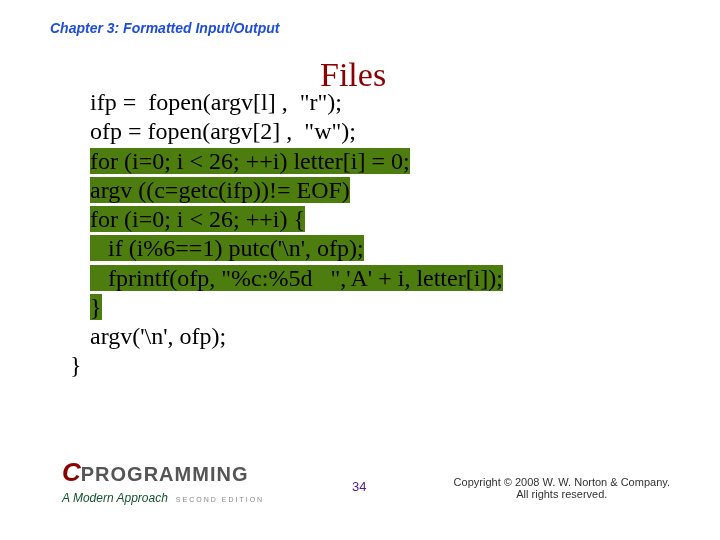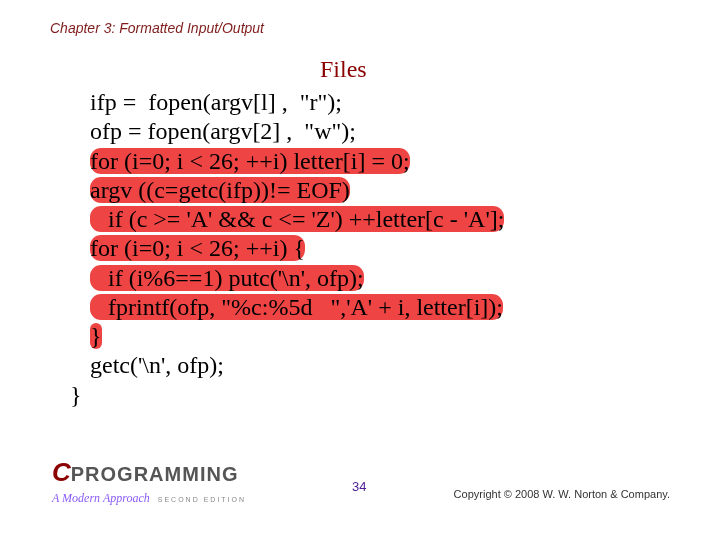--- a/index.html
+++ b/index.html
@@ -8,84 +8,83 @@
     height: 540px;
     background: #fff;
     font-family: "Times New Roman", serif;
     position: relative;
     overflow: hidden;
   }
   .chapter-header {
     position: absolute;
     top: 20px;
     left: 50px;
-    color: #7f1d1d;
+    color: #1d4ed8;
     font-family: Arial, sans-serif;
-    font-weight: normal;
+    font-weight: bold;
     font-style: italic;
     font-size: 14px;
   }
   .title {
     position: absolute;
     top: 56px;
     left: 320px;
     color: #8b0000;
-    font-size: 24px;
+    font-size: 34px;
     font-family: "Times New Roman", serif;
   }
   .code-area {
     position: absolute;
     top: 88px;
     left: 70px;
     right: 60px;
   }
   .line {
     font-size: 24px;
     line-height: 1.22;
     white-space: pre;
     font-family: "Times New Roman", serif;
   }
   .hl {
-    background: #ef4444;
+    background: #4d7c0f;
     display: inline;
-    border-radius: 11px;
   }
   .indent1 { padding-left: 20px; }
   .footer {
     position: absolute;
     bottom: 24px;
     left: 0;
     right: 0;
     height: 60px;
   }
   .logo {
     position: absolute;
-    left: 52px;
+    left: 62px;
     bottom: 10px;
     margin-top: 16px;
   }
   .logo-main {
     font-family: Arial, sans-serif;
     font-weight: bold;
   }
   .logo-c {
     color: #8b0000;
     font-size: 26px;
     font-style: italic;
     vertical-align: baseline;
   }
   .logo-prog {
     color: #555;
     font-size: 20px;
     letter-spacing: 1px;
   }
   .logo-sub {
-    font-family: Liberation Serif, serif;
+    font-family: Liberation Sans, sans-serif;
     font-style: italic;
-    color: #8b5cf6;
+    color: #14532d;
     font-size: 12px;
   }
   .logo-ed {
     font-family: Arial, sans-serif;
     font-size: 7px;
     letter-spacing: 2px;
     color: #888;
     margin-left: 8px;
   }
   .page-num {
@@ -111,35 +110,35 @@
 
 <div class="chapter-header">Chapter 3: Formatted Input/Output</div>
 
 <div class="title">Files</div>
 
 <div class="code-area">
   <div class="line indent1"><span>ifp =  fopen(argv[l] ,  "r");</span></div>
   <div class="line indent1"><span>ofp = fopen(argv[2] ,  "w");</span></div>
   <div class="line indent1"><span class="hl">for (i=0; i &lt; 26; ++i) letter[i] = 0;</span></div>
   <div class="line indent1"><span class="hl">argv ((c=getc(ifp))!= EOF)</span></div>
-  <div class="line indent1"><span class="hl">   if (c &gt;= 'A' &amp;&amp; c &lt;= 'Z') ++letter[c - 'A'];</span></div>
   <div class="line indent1"><span class="hl">for (i=0; i &lt; 26; ++i) {</span></div>
   <div class="line indent1"><span class="hl">   if (i%6==1) putc('\n', ofp);</span></div>
   <div class="line indent1"><span class="hl">   fprintf(ofp, "%c:%5d   ",'A' + i, letter[i]);</span></div>
   <div class="line indent1"><span class="hl">}</span></div>
-  <div class="line indent1"><span>getc('\n', ofp);</span></div>
+  <div class="line indent1"><span>argv('\n', ofp);</span></div>
   <div class="line"><span>}</span></div>
 </div>
 
 <div class="footer">
   <div class="logo">
     <div class="logo-main">
       <span class="logo-c">C</span><span class="logo-prog">PROGRAMMING</span>
     </div>
     <div>
       <span class="logo-sub">A Modern Approach</span><span class="logo-ed">SECOND EDITION</span>
     </div>
   </div>
   <div class="page-num">34</div>
   <div class="copyright">
     <div>Copyright © 2008 W. W. Norton &amp; Company.</div>
+    <div>All rights reserved.</div>
   </div>
 </div>
 
 </body></html>

